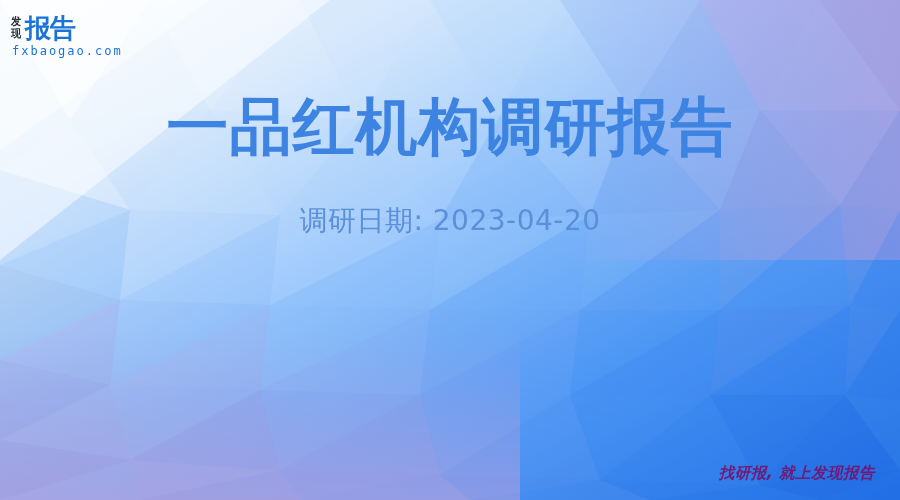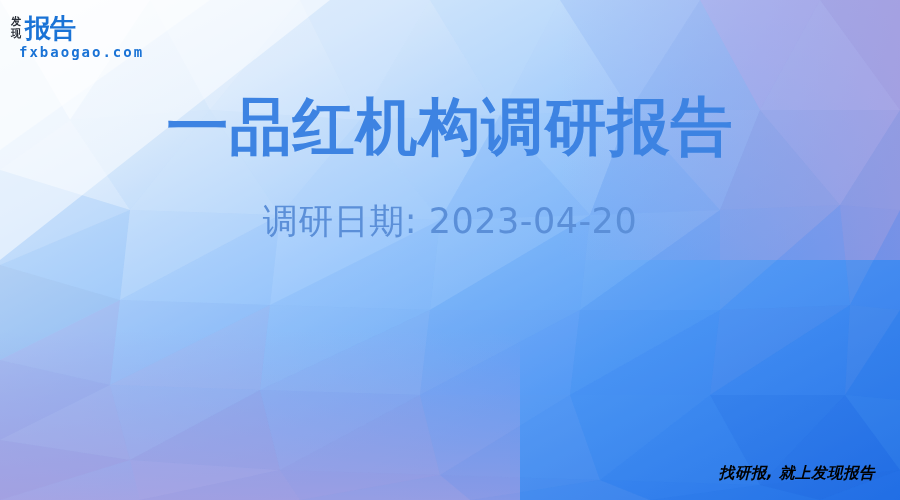--- a/index.html
+++ b/index.html
@@ -61,23 +61,23 @@
   .logo-main {
     font-size: 26px;
     font-weight: bold;
     color: #1a73d6;
     letter-spacing: -1px;
     line-height: 30px;
     font-family: "DejaVu Sans", sans-serif;
   }
   .logo-url {
     margin-top: 1px;
-    margin-left: 8px;
-    font-size: 14px;
-    font-weight: bold;
+    margin-left: 1px;
+    font-size: 12px;
+    font-weight: normal;
     color: #1a73d6;
     letter-spacing: 2.0px;
     font-family: "DejaVu Sans Mono", monospace;
   }
 
   
   .title-block {
     position: absolute;
     left: 0;
     right: 0;
@@ -90,36 +90,36 @@
     font-weight: bold;
     color: #3d83e2;
     letter-spacing: 1px;
     line-height: 78px;
     margin: 0;
     font-family: "DejaVu Sans", sans-serif;
     text-align: center;
   }
   .subtitle {
     margin-top: 38px;
-    font-size: 35px;
+    font-size: 28px;
     font-weight: normal;
     color: #5b8fd8;
     letter-spacing: 0.5px;
     line-height: 34px;
     font-family: "DejaVu Sans", sans-serif;
   }
 
   
   .tagline {
     position: absolute;
     right: 25px;
     bottom: 16px;
     font-size: 15.5px;
     font-weight: bold;
-    color: #000000;
+    color: #701a75;
     font-style: italic;
     letter-spacing: 0.5px;
     font-family: "DejaVu Sans", sans-serif;
     z-index: 5;
   }
 </style>
 </head>
 <body>
 
 <div class="cover">

